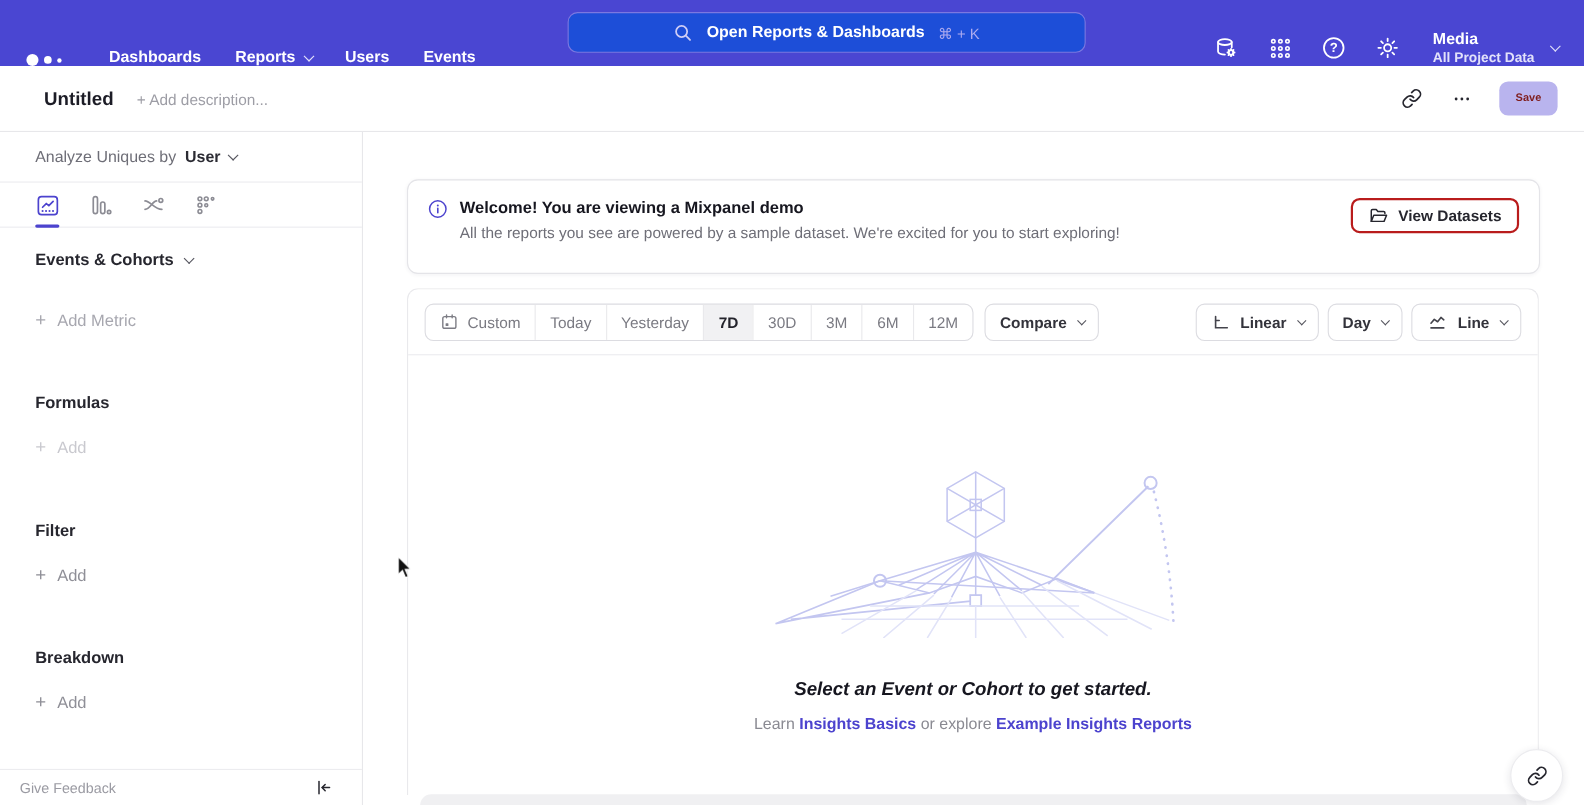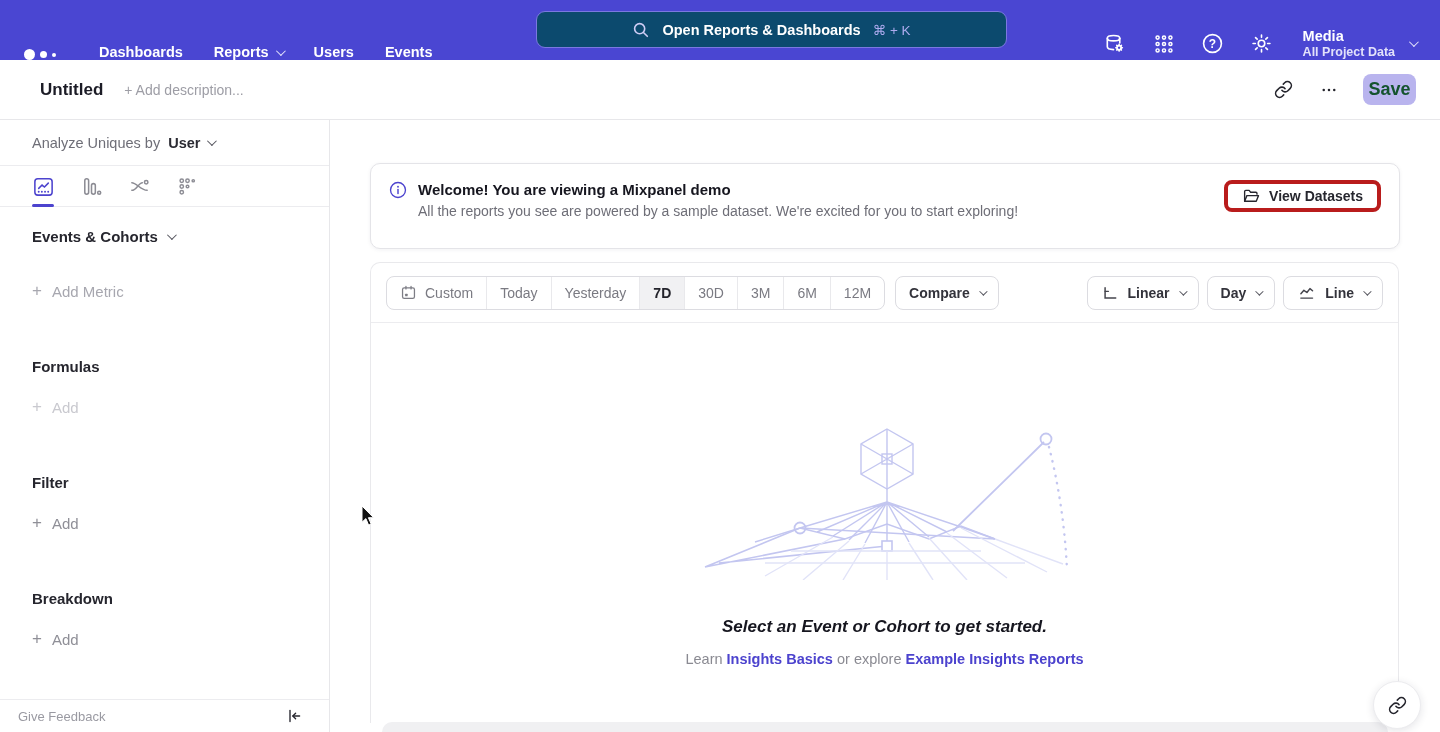--- a/index.html
+++ b/index.html
@@ -6,36 +6,36 @@
   html,body { width:1440px; height:732px; overflow:hidden; font-family:"Liberation Sans", sans-serif; background:#fff; }
 
   
   .topnav { position:relative; height:60px; background:#4a46d2; display:flex; align-items:flex-end; padding:0 24px; color:#fff; }
   .logo { display:flex; align-items:center; gap:5px; width:44px; }
   .logo i { display:block; border-radius:50%; background:#fff; }
   .logo i.d1{width:11px;height:11px;} .logo i.d2{width:7px;height:7px;} .logo i.d3{width:4px;height:4px;}
   .nav-item { display:flex; align-items:center; gap:7px; font-size:14.5px; font-weight:600; margin-left:31px; cursor:pointer; }
   .chev { width:7px; height:7px; border-right:1.6px solid currentColor; border-bottom:1.6px solid currentColor; transform:rotate(45deg) translateY(-2px); display:inline-block; }
   .chev.white { border-color:#e4e3fb; }
-  .searchbar { position:absolute; left:536px; top:11px; width:471px; height:37px; background:#0c4a6e; border:1px solid #7b78e0; border-radius:9px; display:flex; align-items:center; justify-content:center; gap:12px; cursor:pointer; }
+  .searchbar { position:absolute; left:516px; top:11px; width:471px; height:37px; background:#1d4ed8; border:1px solid #7b78e0; border-radius:9px; display:flex; align-items:center; justify-content:center; gap:12px; cursor:pointer; }
   .searchbar .ph { font-size:14.5px; font-weight:600; color:#fff; }
   .searchbar .sc { font-size:13.5px; color:#aeabef; }
   .topnav-right { margin-left:auto; display:flex; align-items:center; gap:25px; }
   .tn-icon { width:24px; height:24px; display:flex; align-items:center; justify-content:center; cursor:pointer; }
   .project-switcher { display:flex; align-items:center; gap:14px; margin-left:4px; cursor:pointer; }
   .project-name { font-size:14.5px; font-weight:700; line-height:18px; }
   .project-scope { font-size:12.5px; font-weight:600; color:#e2e1fa; line-height:15px; }
 
   
   .report-header { height:60px; background:#fff; border-bottom:1px solid #e7e7ea; display:flex; align-items:center; padding:0 24px 0 40px; }
   .report-title { font-size:17px; font-weight:700; color:#1c1c26; }
   .report-desc { font-size:14px; color:#9d9da5; margin-left:21px; cursor:text; }
   .header-actions { margin-left:auto; display:flex; align-items:center; gap:22px; }
   .hdr-icon { width:24px; height:24px; display:flex; align-items:center; justify-content:center; color:#26262e; cursor:pointer; }
-  .save-btn { width:53px; height:31px; background:#b9b4ee; color:#14532d; font-size:18px; font-weight:600; border:none; border-radius:8px; cursor:default; }
+  .save-btn { width:53px; height:31px; background:#b9b4ee; color:#7f1d1d; font-size:10px; font-weight:600; border:none; border-radius:8px; cursor:default; }
 
   
   .workspace { display:flex; height:612px; }
   .sidebar { position:relative; width:330px; border-right:1px solid #e7e7ea; background:#fff; flex:none; }
   .analyze-row { height:46px; display:flex; align-items:center; padding-left:32px; border-bottom:1px solid #ececef; font-size:14.5px; color:#6e6e77; gap:8px; }
   .analyze-dd { display:flex; align-items:center; gap:7px; color:#2b2b33; font-weight:600; cursor:pointer; }
   .chev.dark { border-color:#55555e; }
   .tabs-row { height:41px; border-bottom:1px solid #ececef; display:flex; align-items:stretch; padding-left:32px; gap:25px; }
   .rtab { position:relative; display:flex; align-items:center; cursor:pointer; }
   .rtab.selected::after { content:""; position:absolute; left:0; bottom:-1px; width:22px; height:3px; background:#4c43ce; border-radius:2px; }
@@ -49,21 +49,21 @@
   .section-title + .add-row { margin-top:22px; }
   .sidebar-footer { position:absolute; left:0; right:0; bottom:0; height:33px; border-top:1px solid #ececef; display:flex; align-items:center; justify-content:space-between; padding:0 27px 0 18px; }
   .feedback { font-size:13px; color:#9a9aa2; cursor:pointer; }
 
   
   .main { position:relative; flex:1; background:#fff; overflow:hidden; }
   .banner { position:absolute; left:40px; top:43px; width:1030px; height:86px; background:#fff; border:1px solid #e4e4e8; border-radius:10px; box-shadow:0 1px 4px rgba(30,30,60,0.06); display:flex; align-items:flex-start; padding:16px 18px; }
   .banner-text { margin-left:11px; }
   .banner-title { font-size:15px; font-weight:700; color:#16161f; line-height:19px; }
   .banner-sub { font-size:14px; color:#6e6e77; margin-top:4px; }
-  .view-datasets-btn { margin-left:auto; height:32px; display:flex; align-items:center; gap:9px; background:#fff; border:4px solid #b91c1c; border-radius:8px; padding:0 14px; font-size:14px; font-weight:600; color:#26262e; cursor:pointer; }
+  .view-datasets-btn { margin-left:auto; height:32px; display:flex; align-items:center; gap:9px; background:#fff; border:2px solid #b91c1c; border-radius:8px; padding:0 14px; font-size:14px; font-weight:600; color:#26262e; cursor:pointer; }
 
   .chart-card { position:absolute; left:40px; top:142px; width:1029px; height:461px; border:1px solid #e9e9ec; border-bottom:none; border-radius:10px 10px 0 0; background:#fff; }
   .controls { height:60px; border-bottom:1px solid #ececef; display:flex; align-items:center; padding:0 15px; }
   .seg { display:flex; align-items:stretch; height:34px; border:1px solid #dcdce1; border-radius:8px; overflow:hidden; background:#fff; }
   .seg-item { display:flex; align-items:center; gap:8px; padding:0 13px; font-size:14px; color:#7a7a82; border-left:1px solid #e9e9ec; cursor:pointer; white-space:nowrap; }
   .seg-item:first-child { border-left:none; }
   .seg-item.selected { background:#f1f1f3; color:#23232b; font-weight:600; }
   .ctl-btn { height:34px; display:flex; align-items:center; gap:9px; background:#fff; border:1px solid #dcdce1; border-radius:8px; padding:0 13px; font-size:14px; font-weight:600; color:#33333b; cursor:pointer; white-space:nowrap; }
   .ctl-btn .chev { border-color:#55555e; width:6px; height:6px; }
   .compare { margin-left:10px; }

